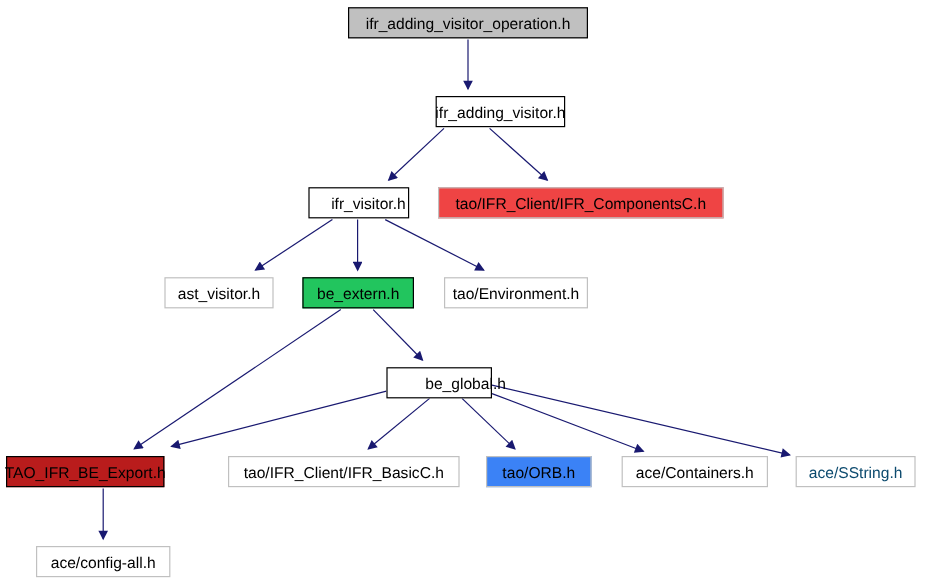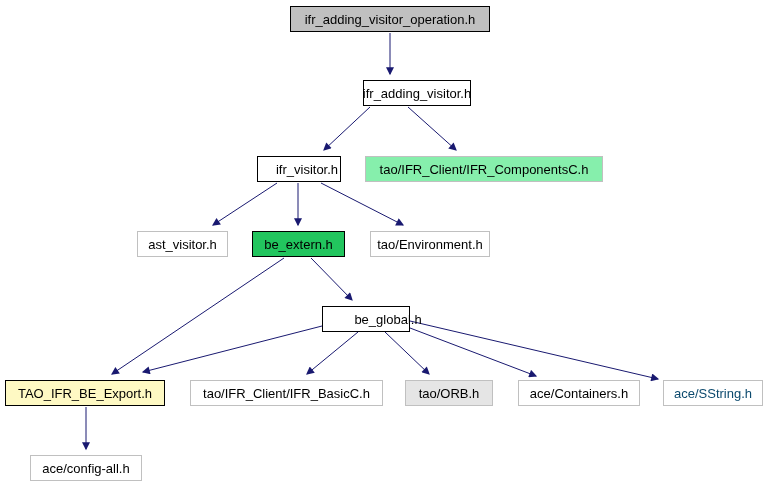--- a/index.html
+++ b/index.html
@@ -70,42 +70,42 @@
   <div id="node-layer">
       <div class="node" style="left: 290px; top: 6px; width: 200px; height: 26px; background: rgb(192, 192, 192); border-color: rgb(0, 0, 0); color: rgb(0, 0, 0);">
         <span class="label">ifr_adding_visitor_operation.h</span>
       </div>
       <div class="node" style="left: 323px; top: 80px; width: 108px; height: 26px; background: rgb(255, 255, 255); border-color: rgb(0, 0, 0); color: rgb(0, 0, 0); margin-left: 40px;">
         <span class="label">ifr_adding_visitor.h</span>
       </div>
       <div class="node" style="left: 257px; top: 156px; width: 84px; height: 26px; background: rgb(255, 255, 255); border-color: rgb(0, 0, 0); color: rgb(0, 0, 0); padding-left: 16px;">
         <span class="label">ifr_visitor.h</span>
       </div>
-      <div class="node" style="left: 365px; top: 156px; width: 238px; height: 26px; background: #86efac; border-color: rgb(192, 192, 192); color: rgb(0, 0, 0);">
+      <div class="node" style="left: 365px; top: 156px; width: 238px; height: 26px; background: #ef4444; border-color: rgb(192, 192, 192); color: rgb(0, 0, 0);">
         <span class="label">tao/IFR_Client/IFR_ComponentsC.h</span>
       </div>
       <div class="node" style="left: 137px; top: 231px; width: 91px; height: 26px; background: rgb(255, 255, 255); border-color: rgb(192, 192, 192); color: rgb(0, 0, 0);">
         <span class="label">ast_visitor.h</span>
       </div>
       <div class="node" style="left: 252px; top: 231px; width: 93px; height: 26px; background: #22c55e; border-color: rgb(0, 0, 0); color: rgb(0, 0, 0);">
         <span class="label">be_extern.h</span>
       </div>
       <div class="node" style="left: 370px; top: 231px; width: 120px; height: 26px; background: rgb(255, 255, 255); border-color: rgb(192, 192, 192); color: rgb(0, 0, 0);">
         <span class="label">tao/Environment.h</span>
       </div>
       <div class="node" style="left: 322px; top: 306px; width: 88px; height: 26px; background: rgb(255, 255, 255); border-color: rgb(0, 0, 0); color: rgb(0, 0, 0); padding-left: 44px;">
         <span class="label">be_global.h</span>
       </div>
-      <div class="node" style="left: 5px; top: 380px; width: 160px; height: 26px; background: #fef9c3; border-color: rgb(0, 0, 0); color: rgb(0, 0, 0);">
+      <div class="node" style="left: 5px; top: 380px; width: 132px; height: 26px; background: #b91c1c; border-color: rgb(0, 0, 0); color: rgb(0, 0, 0);">
         <span class="label">TAO_IFR_BE_Export.h</span>
       </div>
       <div class="node" style="left: 190px; top: 380px; width: 193px; height: 26px; background: rgb(255, 255, 255); border-color: rgb(192, 192, 192); color: rgb(0, 0, 0);">
         <span class="label">tao/IFR_Client/IFR_BasicC.h</span>
       </div>
-      <div class="node" style="left: 405px; top: 380px; width: 88px; height: 26px; background: #e5e5e5; border-color: rgb(192, 192, 192); color: rgb(0, 0, 0);">
+      <div class="node" style="left: 405px; top: 380px; width: 88px; height: 26px; background: #3b82f6; border-color: rgb(192, 192, 192); color: rgb(0, 0, 0);">
         <span class="label">tao/ORB.h</span>
       </div>
       <div class="node" style="left: 518px; top: 380px; width: 122px; height: 26px; background: rgb(255, 255, 255); border-color: rgb(192, 192, 192); color: rgb(0, 0, 0);">
         <span class="label">ace/Containers.h</span>
       </div>
       <div class="node" style="left: 663px; top: 380px; width: 100px; height: 26px; background: rgb(255, 255, 255); border-color: rgb(192, 192, 192); color: #0c4a6e;">
         <span class="label">ace/SString.h</span>
       </div>
       <div class="node" style="left: 30px; top: 455px; width: 112px; height: 26px; background: rgb(255, 255, 255); border-color: rgb(192, 192, 192); color: rgb(0, 0, 0);">
         <span class="label">ace/config-all.h</span>

